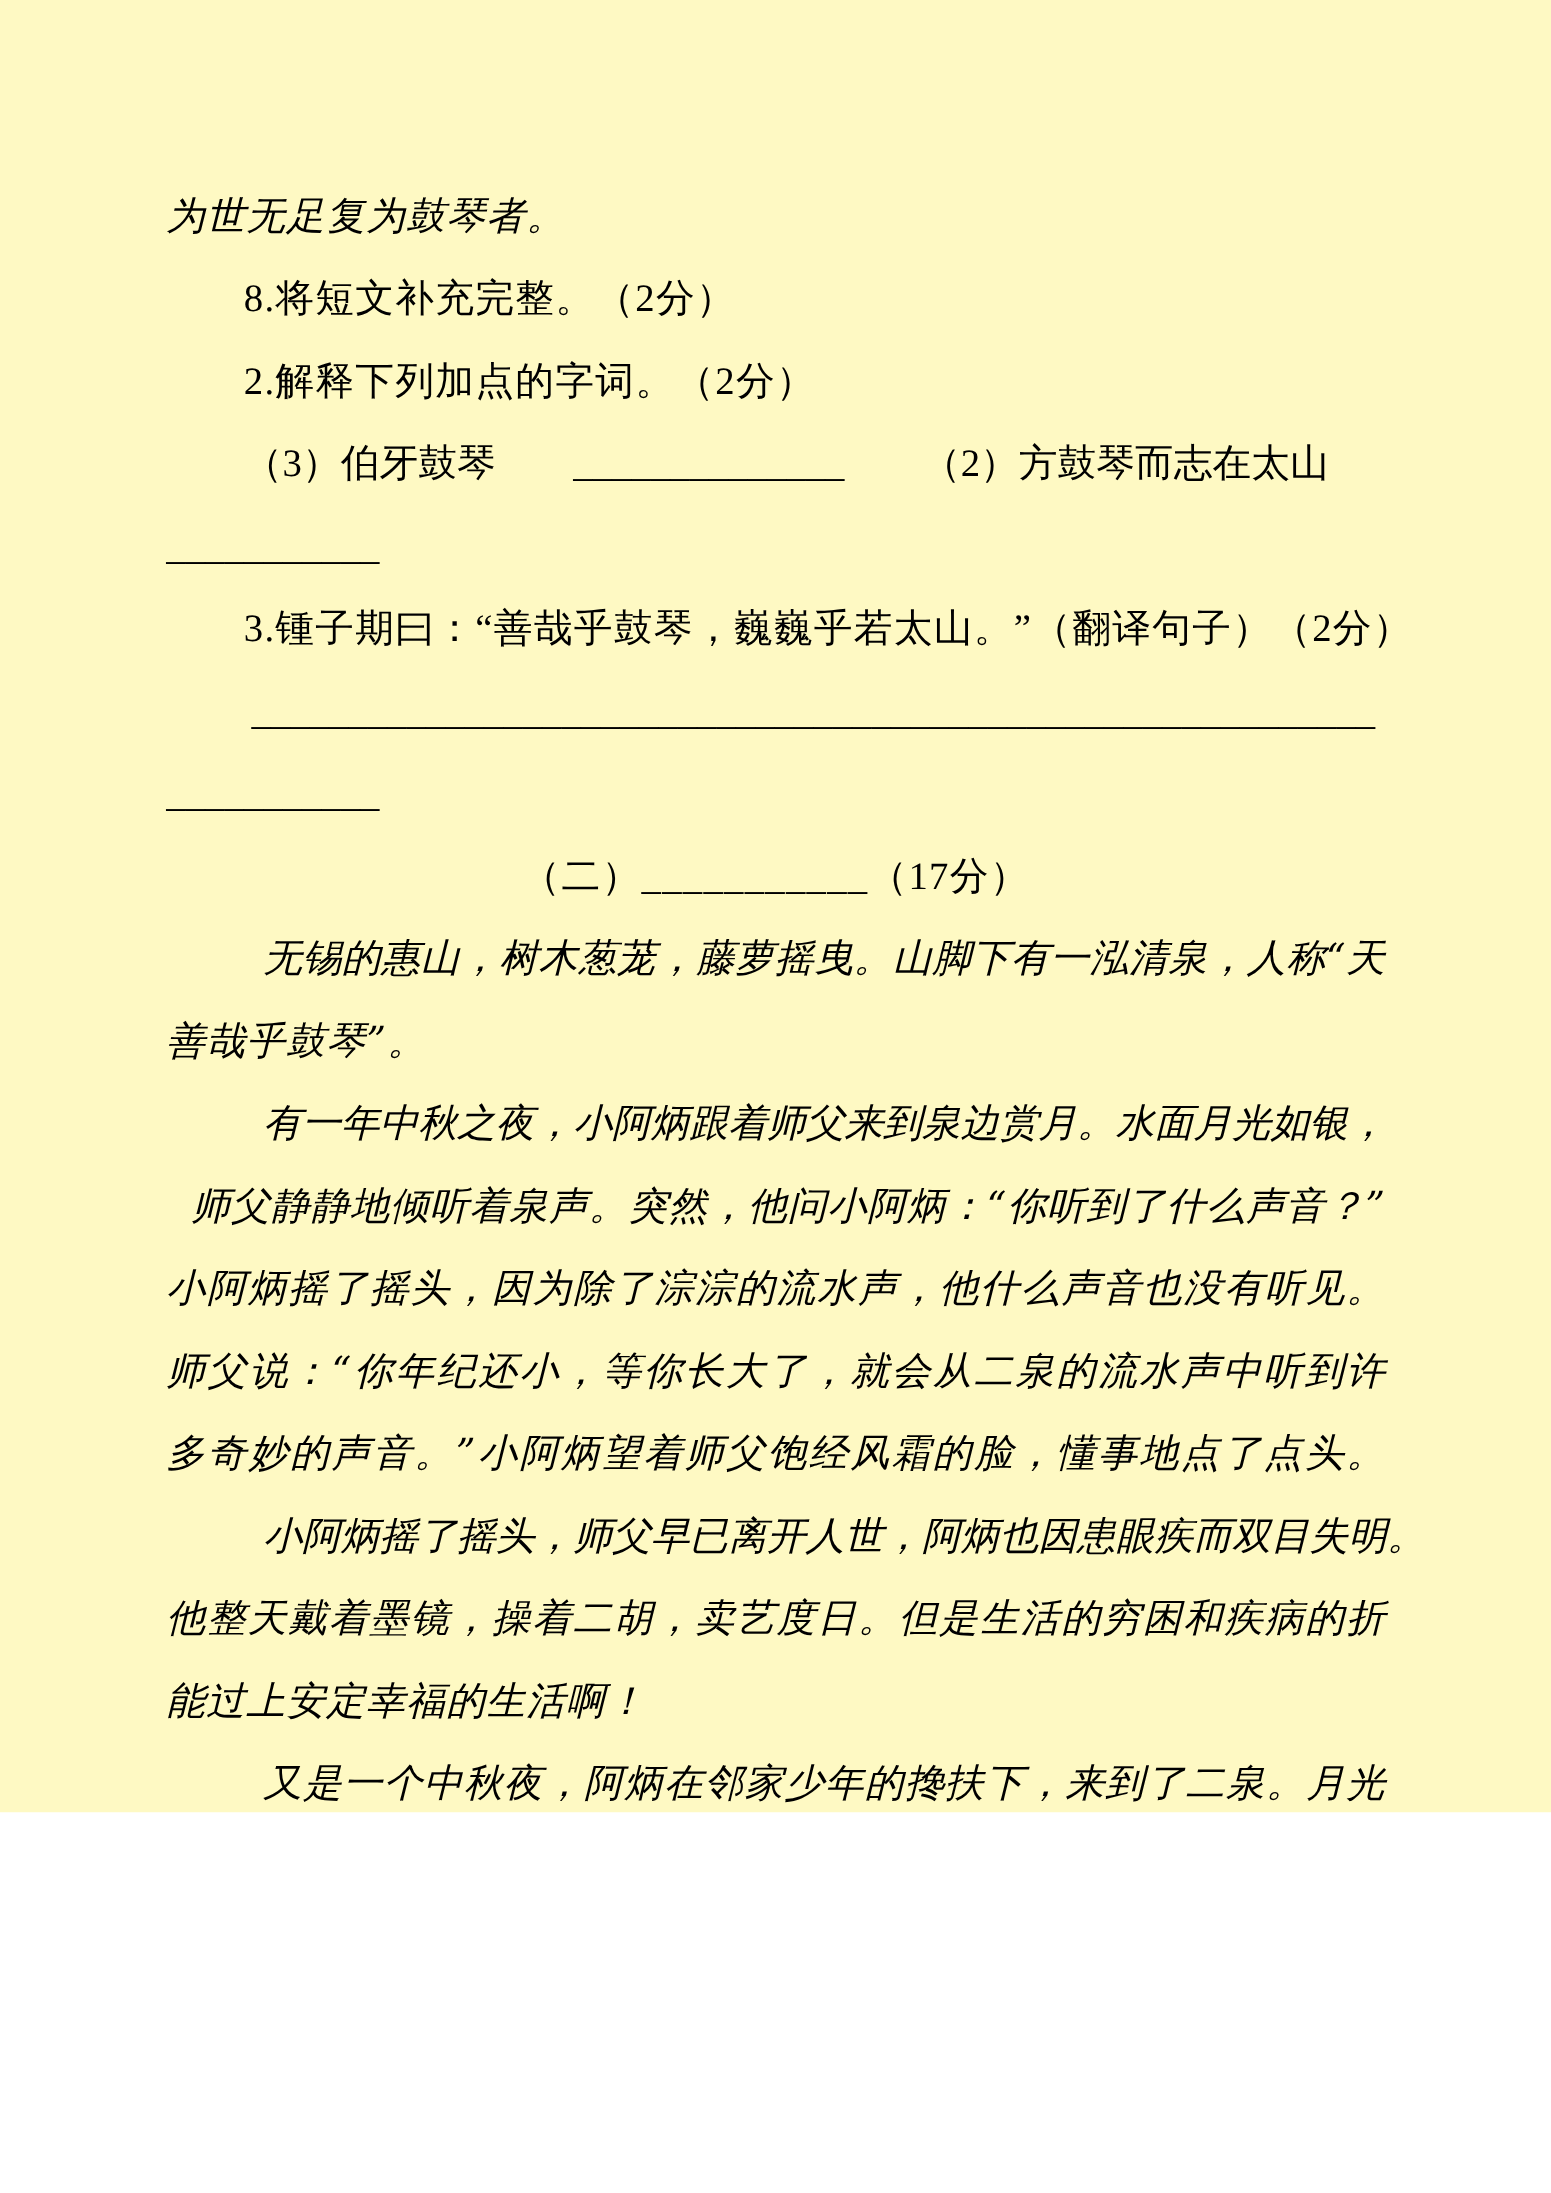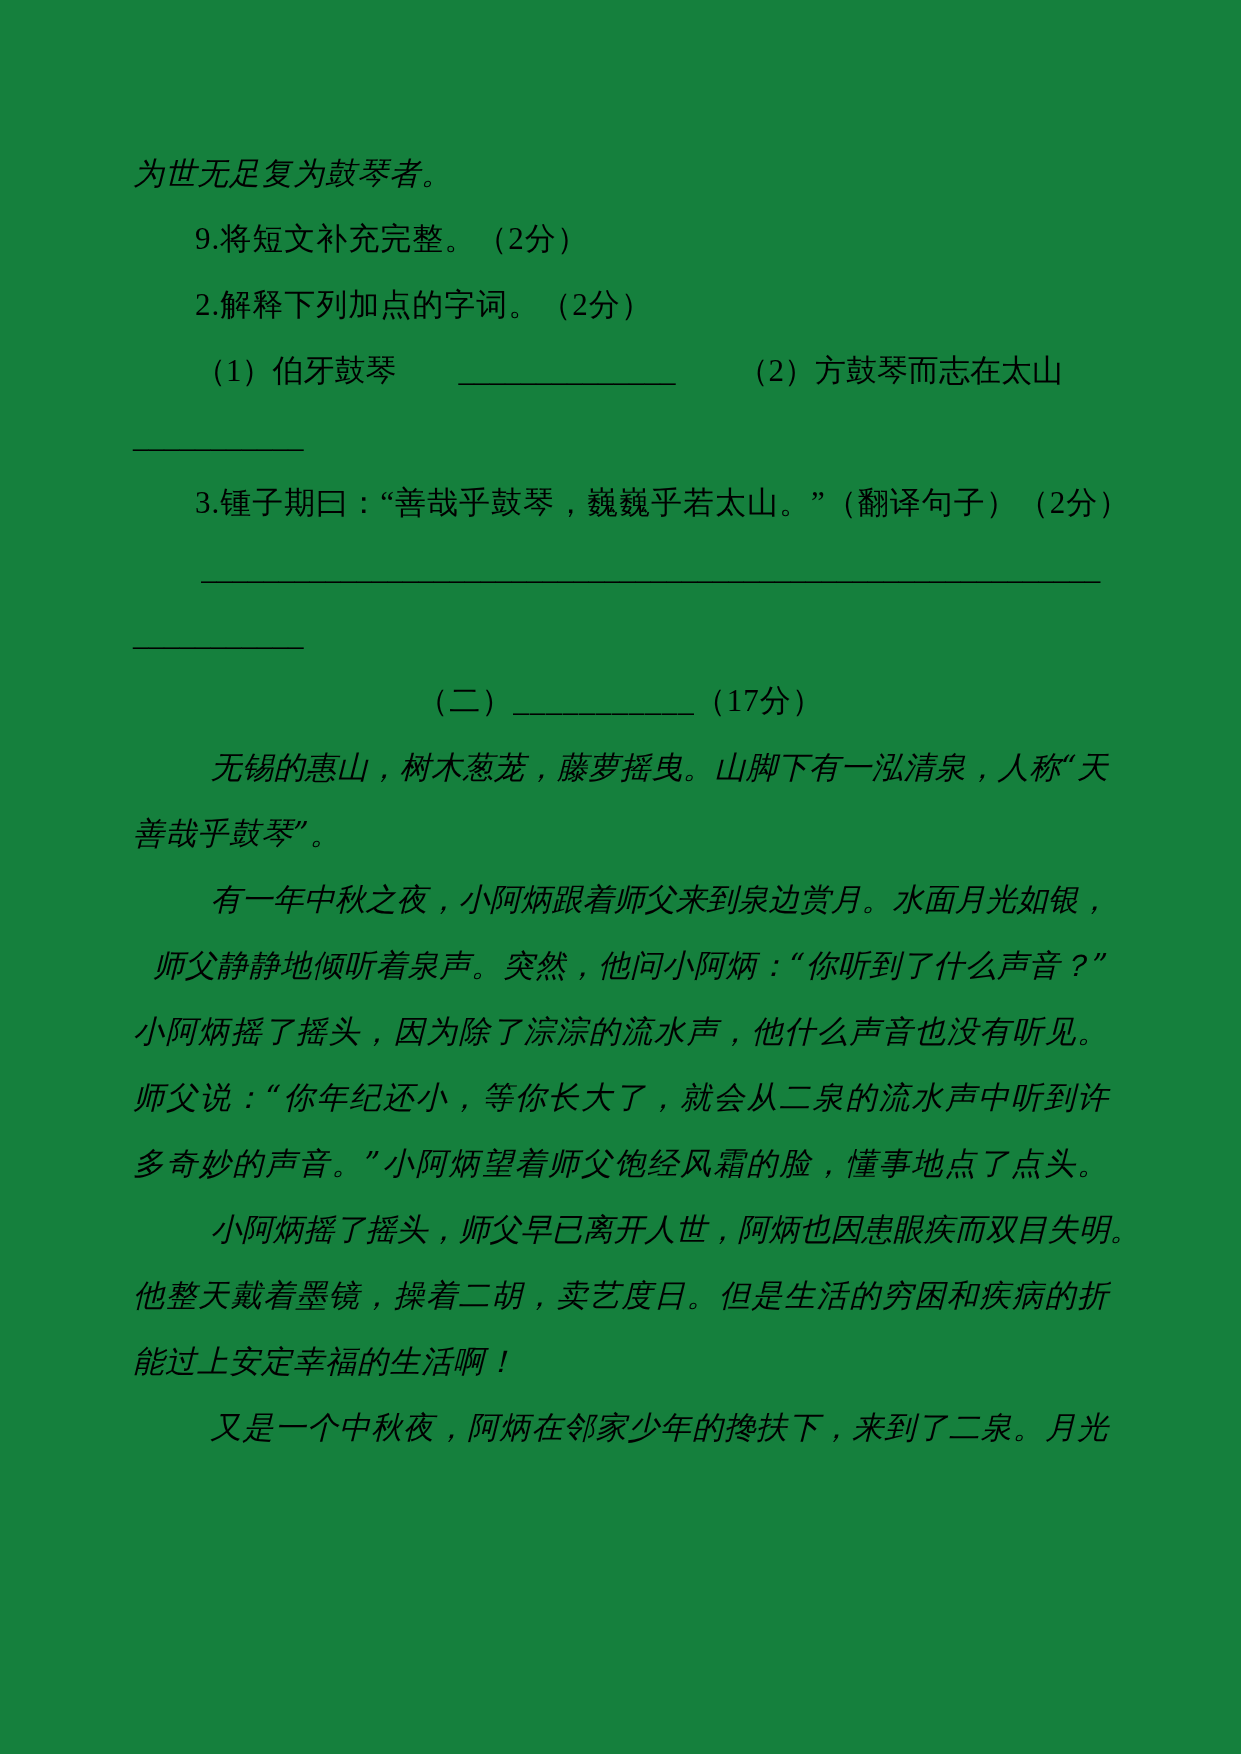--- a/index.html
+++ b/index.html
@@ -3,22 +3,22 @@
 <meta charset="utf-8">
 <style>
   html, body {
     margin: 0;
     padding: 0;
     background: #ffffff;
   }
   .page {
     position: relative;
     width: 1241px;
-    height: 1754px;
-    background: #15803d;
+    height: 1450px;
+    background: #fef9c3;
     overflow: hidden;
     box-sizing: border-box;
   }
   .content {
     position: absolute;
     top: 140px;
     left: 133px;
     width: 975px;
     color: #000000;
   }
@@ -57,23 +57,23 @@
   .center {
     text-align: center;
   }
 </style>
 </head>
 <body>
 
 <div class="page">
   <div class="content">
       <div class="line kai" style="text-indent: 0em;">为世无足复为鼓琴者。</div>
-      <div class="line song" style="text-indent: 2em;">9.将短文补充完整。（2分）</div>
+      <div class="line song" style="text-indent: 2em;">8.将短文补充完整。（2分）</div>
       <div class="line song" style="text-indent: 2em;">2.解释下列加点的字词。（2分）</div>
-      <div class="line song tight" style="text-indent: 2em;">（1）伯牙鼓琴　　______________　　（2）方鼓琴而志在太山</div>
+      <div class="line song tight" style="text-indent: 2em;">（3）伯牙鼓琴　　______________　　（2）方鼓琴而志在太山</div>
       <div class="line song blank" style="text-indent: 0em;">___________</div>
       <div class="line song" style="text-indent: 2em;">3.锺子期曰：“善哉乎鼓琴，巍巍乎若太山。”（翻译句子）（2分）</div>
       <div class="line song blank" style="text-indent: 2.2em;">__________________________________________________________</div>
       <div class="line song blank" style="text-indent: 0em;">___________</div>
       <div class="line song center" style="text-indent: 0em;">（二）___________（17分）</div>
       <div class="line kai fill" style="text-indent: 2.5em;">无锡的惠山，树木葱茏，藤萝摇曳。山脚下有一泓清泉，人称“天</div>
       <div class="line kai" style="text-indent: 0em;">善哉乎鼓琴”。</div>
       <div class="line kai fill" style="text-indent: 2.5em;">有一年中秋之夜，小阿炳跟着师父来到泉边赏月。水面月光如银，</div>
       <div class="line kai fill" style="text-indent: 0em; margin-left: 20px;">师父静静地倾听着泉声。突然，他问小阿炳：“你听到了什么声音？”</div>
       <div class="line kai fill" style="text-indent: 0em;">小阿炳摇了摇头，因为除了淙淙的流水声，他什么声音也没有听见。</div>

